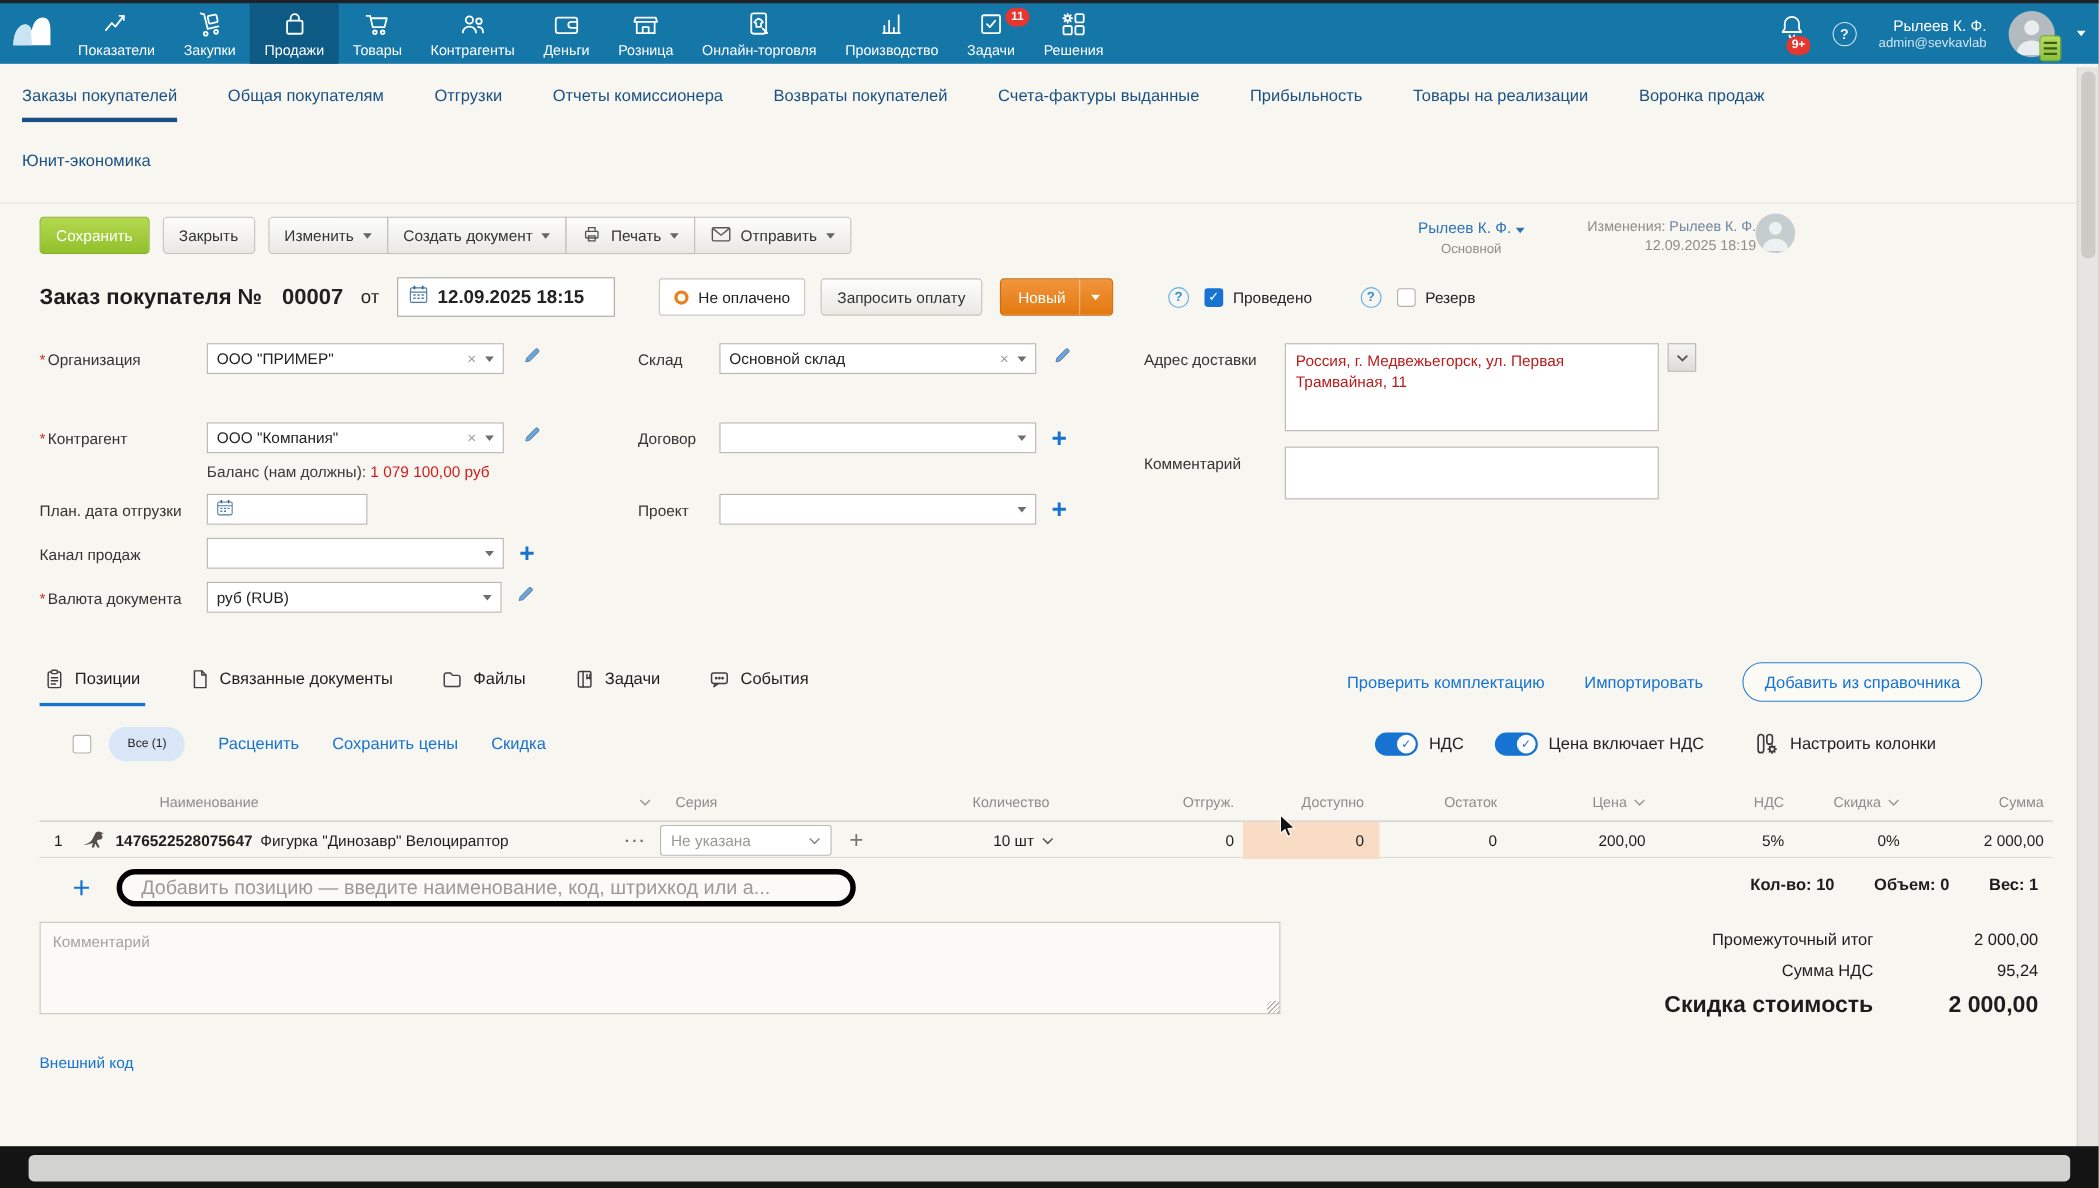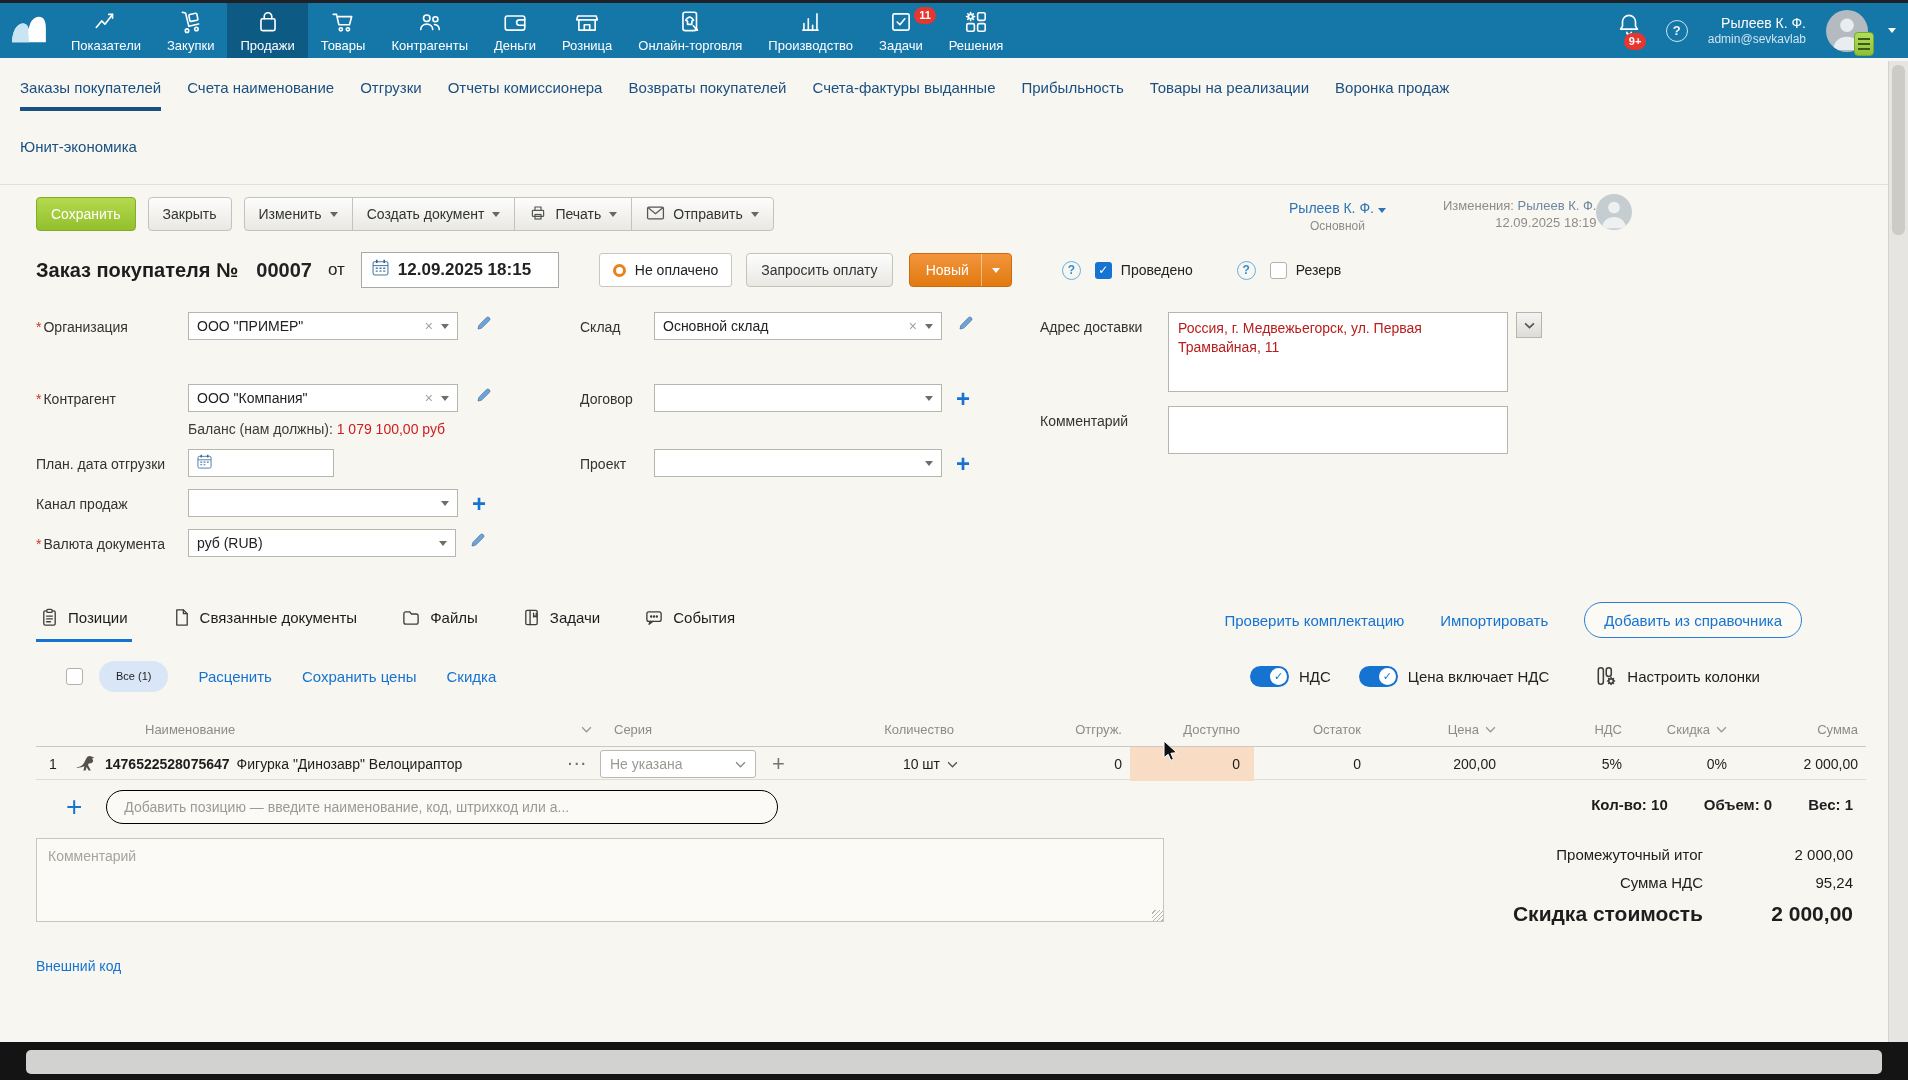--- a/index.html
+++ b/index.html
@@ -23,21 +23,21 @@
   .avatar .ph { position:absolute; inset:0; border-radius:50%; overflow:hidden; }
   .av-badge { position:absolute; right:-6px; bottom:-4px; width:20px; height:24px; background:linear-gradient(#b5dc5d,#8cc13a); border:1px solid #76a82c; border-radius:4px; display:flex; flex-direction:column; justify-content:center; gap:3px; padding:0 3px; }
   .av-badge i { display:block; height:2px; background:#3d5b14; }
   .wcaret { width:0; height:0; border-left:4px solid transparent; border-right:4px solid transparent; border-top:5px solid #fff; }
 
   
   .scrollstrip { position:absolute; right:0; top:61px; width:20px; height:981px; background:#e6e5e1; border-left:1px solid #d4d2cc; }
   .scrollthumb { position:absolute; right:3px; top:4px; width:13px; height:170px; background:#ccCBc6; background:#cccbc6; border-radius:6px; }
 
   
-  .subtabs { position:absolute; left:20px; top:79px; display:flex; gap:26px; font-size:15px; color:#1b5082;align-items:center; }
+  .subtabs { position:absolute; left:20px; top:79px; display:flex; gap:46px; font-size:15px; color:#1b5082;align-items:center; }
   .subtab { position:relative; padding-bottom:15px; cursor:pointer; white-space:nowrap; }
   .subtab.active::after { content:""; position:absolute; left:0; right:0; bottom:0; height:4px; background:#1b5082; }
   .subtab2 { position:absolute; left:20px; top:138px; font-size:15px; color:#1b5082; cursor:pointer; }
   .hr1 { position:absolute; left:0; top:184px; width:1888px; border-top:1px solid #e3e0d8; }
 
   
   .toolbar { position:absolute; left:36px; top:197px; display:flex; align-items:center; }
   .btn { display:inline-flex; align-items:center; gap:8px; height:34px; padding:0 14px; background:linear-gradient(#fdfdfc,#e9e8e3); border:1px solid #c3c2bc; border-radius:4px; font-size:14px; color:#333; cursor:pointer; white-space:nowrap; }
   .btn-green { background:linear-gradient(#b4d94f,#93c02c); border-color:#83ad26; color:#fff; }
   .btn-group { display:flex; margin-left:12px; }
@@ -120,21 +120,21 @@
   .series-cell { display:flex; align-items:center; }
   .series-sel { width:156px; height:28px; border:1px solid #b9b8b1; border-radius:3px; display:flex; align-items:center; padding:0 9px; color:#9a9994; background:#fff; cursor:pointer; }
   .series-plus { color:#77766f; font-size:22px; font-weight:400; margin-left:16px; cursor:pointer; }
   .qty-cell { display:flex; align-items:center; gap:7px; justify-self:end; padding-right:4px; cursor:pointer; }
   .avail-cell { background:#f8dcc3; height:34px; display:flex; align-items:center; justify-content:flex-end; padding-right:14px; }
   .pr8 { padding-right:8px; } .pr9 { padding-right:9px;text-align:center; } .pr14 { padding-right:14px; }
 
   
   .addrow { position:absolute; left:36px; top:790px; display:flex; align-items:center; }
   .addplus { color:#1673d1; font-size:28px; font-weight:400; margin-left:30px; cursor:pointer; line-height:1; }
-  .addinput { width:672px; height:34px; border:1px solid #000000; border-radius:17px; padding:0 17px; font-size:14px; color:#555; background:#fbfaf6; margin-left:24px; outline:none; }
+  .addinput { width:672px; height:34px; border:5px solid #000000; border-radius:17px; padding:0 17px; font-size:18px; color:#555; background:#fbfaf6; margin-left:24px; outline:none; }
   .addinput::placeholder { color:#9b9a95; }
   .linetotals { position:absolute; top:796px; right:55px; display:flex; gap:36px; font-weight:bold; font-size:15px; color:#1d1d1d; }
   .comment-ta { position:absolute; left:36px; top:838px; width:1128px; height:84px; border:1px solid #c6c5bf; background:#fbfaf6; font-family:"Liberation Sans","DejaVu Sans",sans-serif; font-size:14px; padding:9px 11px; color:#333; resize:none; outline:none; }
   .comment-ta::placeholder { color:#a5a49e; }
   .resize-corner { position:absolute; left:1152px; top:910px; width:11px; height:11px; background:repeating-linear-gradient(135deg,transparent 0 2px,#b5b4ae 2px 3px); cursor:nwse-resize; }
   .totals { position:absolute; right:55px; top:846px; display:flex; flex-direction:column; align-items:flex-end; gap:11px; }
   .trow { display:flex; align-items:baseline; font-size:15px; color:#1d1d1d; }
   .trow .tv { width:150px; text-align:right; }
   .trow.big { font-size:21px; font-weight:bold; }
   .extcode { position:absolute; left:36px; top:958px; color:#1673d1; font-size:14px; cursor:pointer; }
@@ -300,21 +300,21 @@
       <span class="wcaret"></span>
     </div>
   </div>
 
   <div class="scrollstrip">
     <div class="scrollthumb"></div>
   </div>
 
   <div class="subtabs">
     <div class="subtab active">Заказы покупателей</div>
-    <div class="subtab">Счета наименование</div>
+    <div class="subtab">Общая покупателям</div>
     <div class="subtab">Отгрузки</div>
     <div class="subtab">Отчеты комиссионера</div>
     <div class="subtab">Возвраты покупателей</div>
     <div class="subtab">Счета-фактуры выданные</div>
     <div class="subtab">Прибыльность</div>
     <div class="subtab">Товары на реализации</div>
     <div class="subtab">Воронка продаж</div>
   </div>
   <div class="subtab2">Юнит-экономика</div>
   <div class="hr1"></div>

